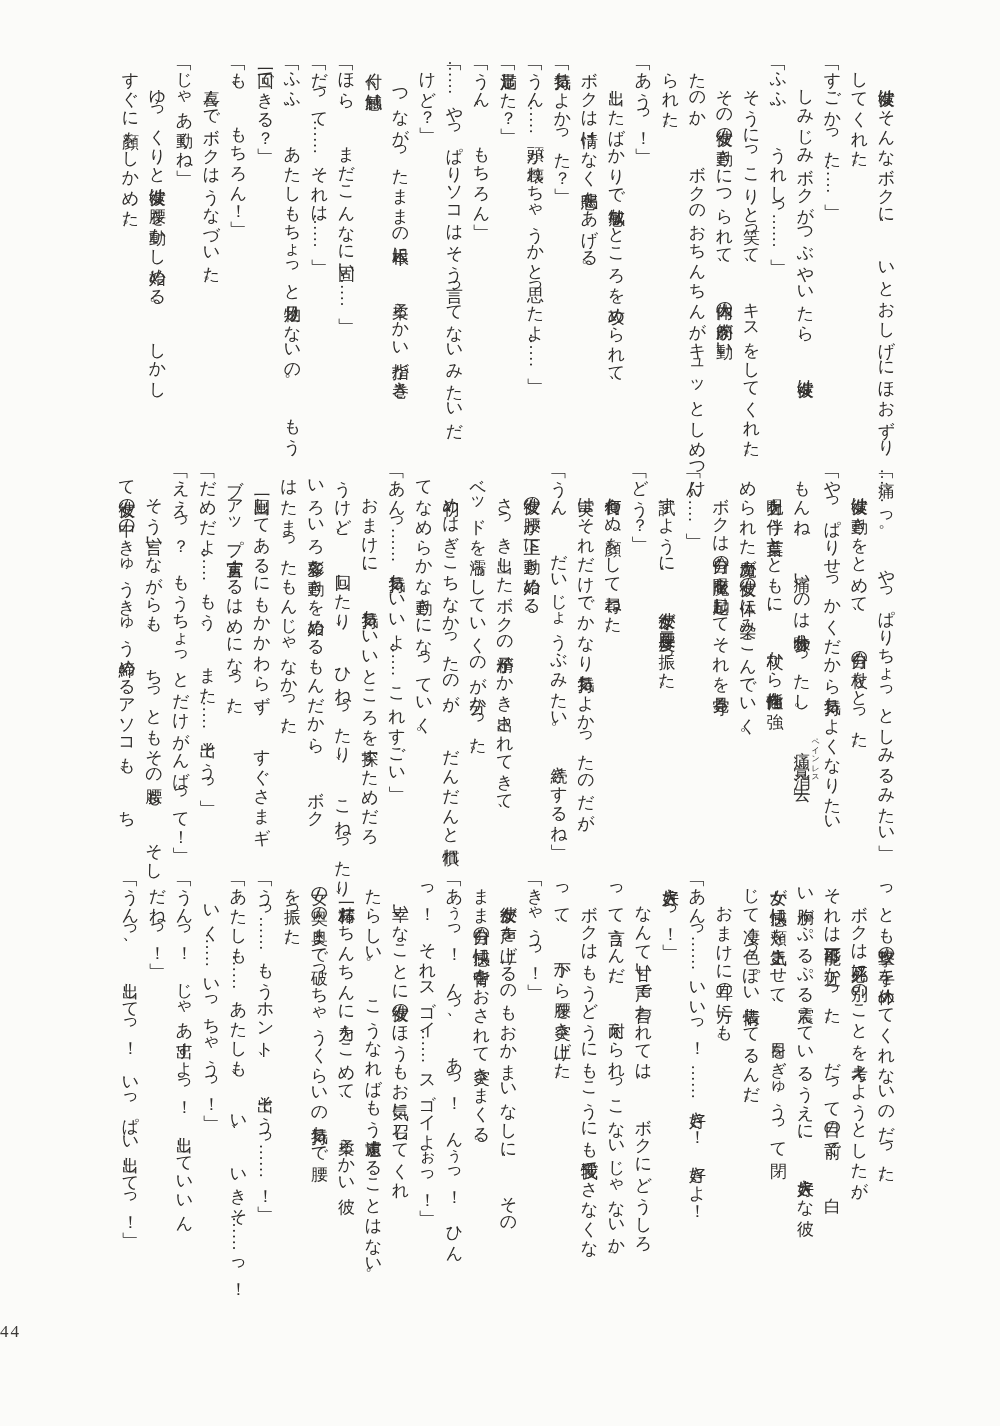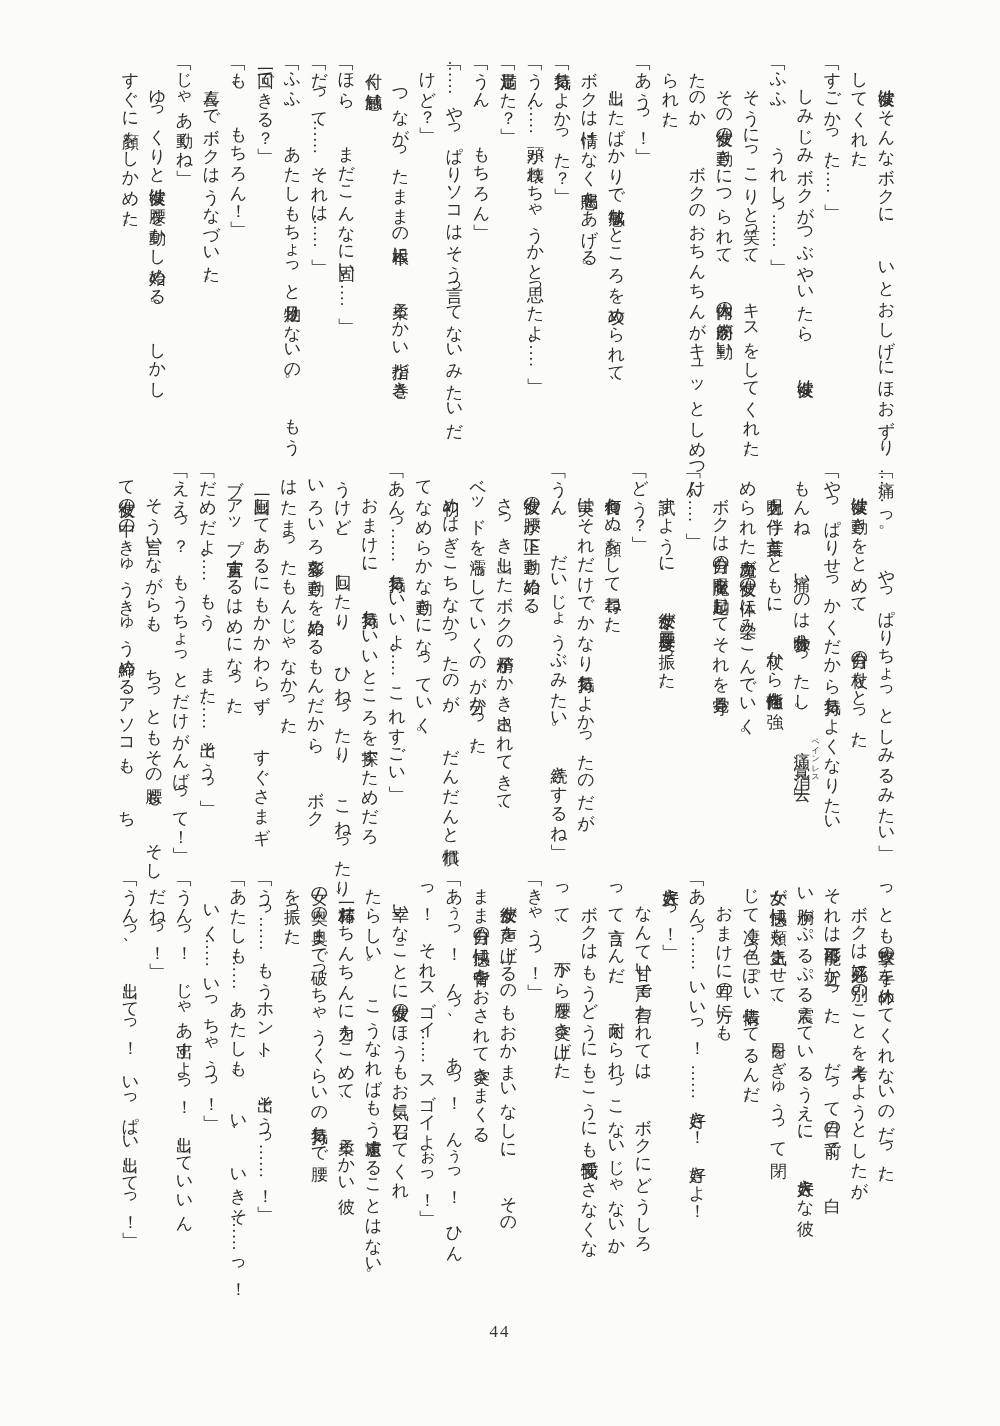--- a/index.html
+++ b/index.html
@@ -20,21 +20,21 @@
     letter-spacing:0.3px;
     font-kerning:none;
   }
   .band .col{white-space:pre;}
   #band-0{top:60px;height:392px;}
   #band-1{top:468px;height:392px;}
   #band-2{top:876px;height:408px;}
   ruby rt{font-size:8px;letter-spacing:0;color:#3a3836;}
   .page-number{
     position:absolute;top:1322px;left:0;width:100%;
-    text-align:center;
+    text-align:left;
     font-size:17px;color:#3a3836;letter-spacing:2px;
   }
 </style>
 </head>
 <body style="background: rgb(251, 251, 249);">
 
 <div class="page">
   <section class="band" id="band-0" style="color: rgb(47, 45, 43);">
       <div class="col">　彼女はそんなボクに、　いとおしげにほおずり</div>
       <div class="col">してくれた。</div>

